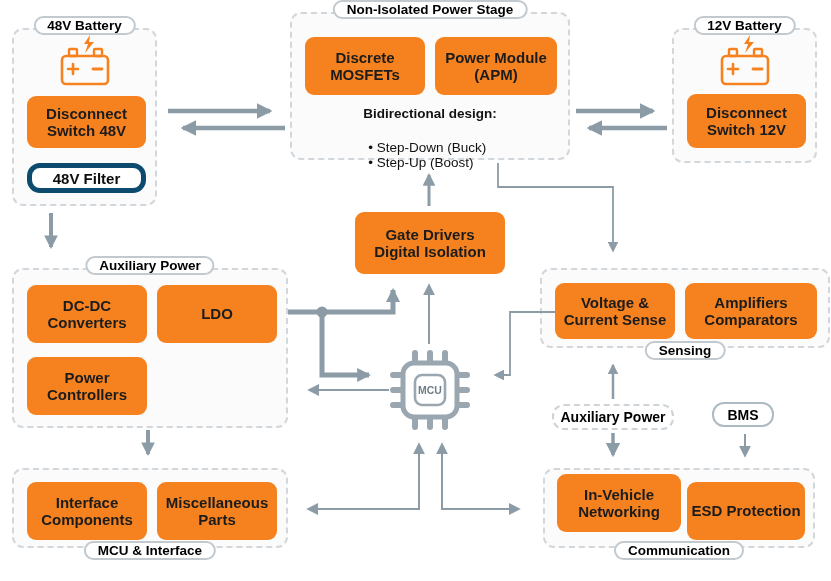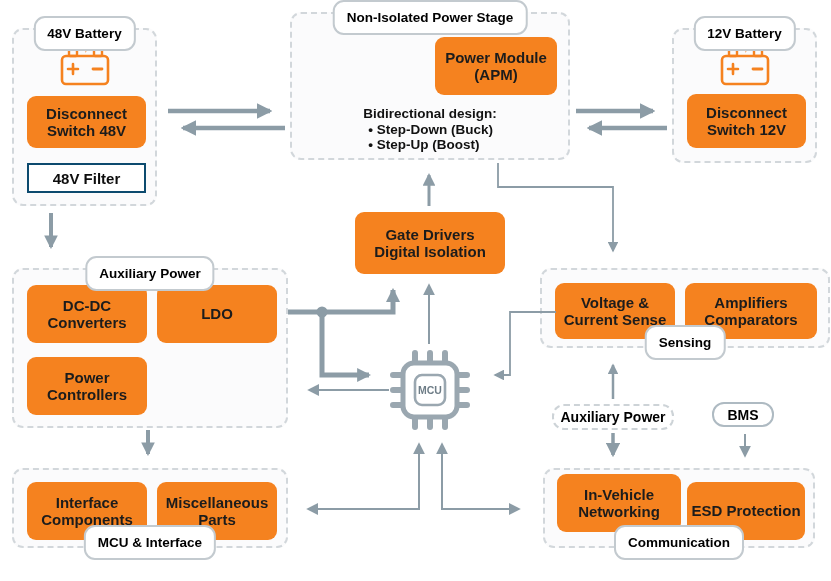--- a/index.html
+++ b/index.html
@@ -11,43 +11,43 @@
     position:absolute;border:2px dashed #d2d7db;border-radius:11px;
     background:#fbfbfc;box-sizing:border-box;
   }
   .obox{
     position:absolute;background:#f5821f;border-radius:9px;
     display:flex;align-items:center;justify-content:center;text-align:center;
     font-weight:bold;font-size:15px;line-height:1.16;color:#1c1c1c;
     box-sizing:border-box;padding:3px;
   }
   .wbox{
-    position:absolute;background:#ffffff;border:2px solid #0c4a6e;border-radius:0;
+    position:absolute;background:#ffffff;border:5px solid #0c4a6e;border-radius:13px;
     display:flex;align-items:center;justify-content:center;text-align:center;
     font-weight:bold;font-size:15px;color:#0d0d0d;box-sizing:border-box;
   }
   .badge{
     position:absolute;left:50%;transform:translateX(-50%);
     background:#ffffff;border:2px solid #c3cacf;border-radius:11px;
-    padding:8px 12px;font-weight:bold;font-size:13.5px;color:#000;
+    padding:0 12px;font-weight:bold;font-size:13.5px;color:#000;
     white-space:nowrap;z-index:4;
   }
   .badge.top{top:-14px;}
   .badge.bottom{bottom:-14px;}
   .pill{
     position:absolute;background:#ffffff;border-radius:12px;
     display:flex;align-items:center;justify-content:center;
     font-weight:bold;font-size:14px;color:#000;box-sizing:border-box;z-index:4;
   }
   .pill.dashed{border:2px dashed #cdd3d7;}
   .pill.solid{border:2px solid #aebac2;}
   .note{position:absolute;left:0;right:0;top:92px;text-align:center;color:#111;}
   .note .inner{display:inline-block;text-align:left;}
-  .note .nt{font-weight:bold;font-size:13.5px;margin-bottom:1px;}
-  .note .ni{font-weight:bold;font-size:13.5px;line-height:1.14;padding-left:5px;}
+  .note .nt{font-weight:bold;font-size:13.5px;margin-bottom:19px;}
+  .note .ni{font-weight:normal;font-size:13.5px;line-height:1.14;padding-left:5px;}
   svg.overlay{position:absolute;left:0;top:0;z-index:3;pointer-events:none;}
   .icon-abs{position:absolute;}
 </style>
 </head>
 <body>
 
 <div id="canvas">
 
   <div class="grp" style="left:12px;top:28px;width:145px;height:178px;">
     <span class="badge top">48V Battery</span>
@@ -62,20 +62,23 @@
     <div class="obox" style="left:13px;top:66px;width:119px;height:52px;">
       <span>Disconnect Switch 48V</span>
     </div>
     <div class="wbox" style="left:13px;top:133px;width:119px;height:30px;">
       <span>48V Filter</span>
     </div>
   </div>
 
   <div class="grp" style="left:290px;top:12px;width:280px;height:148px;">
     <span class="badge top">Non-Isolated Power Stage</span>
+    <div class="obox" style="left:13px;top:23px;width:120px;height:58px;">
+      <span>Discrete MOSFETs</span>
+    </div>
     <div class="obox" style="left:143px;top:23px;width:122px;height:58px;">
       <span>Power Module (APM)</span>
     </div>
     <div class="note">
       <div class="inner">
         <div class="nt">Bidirectional design:</div>
         <div class="ni">• Step-Down (Buck)</div>
         <div class="ni">• Step-Up (Boost)</div>
       </div>
     </div>

